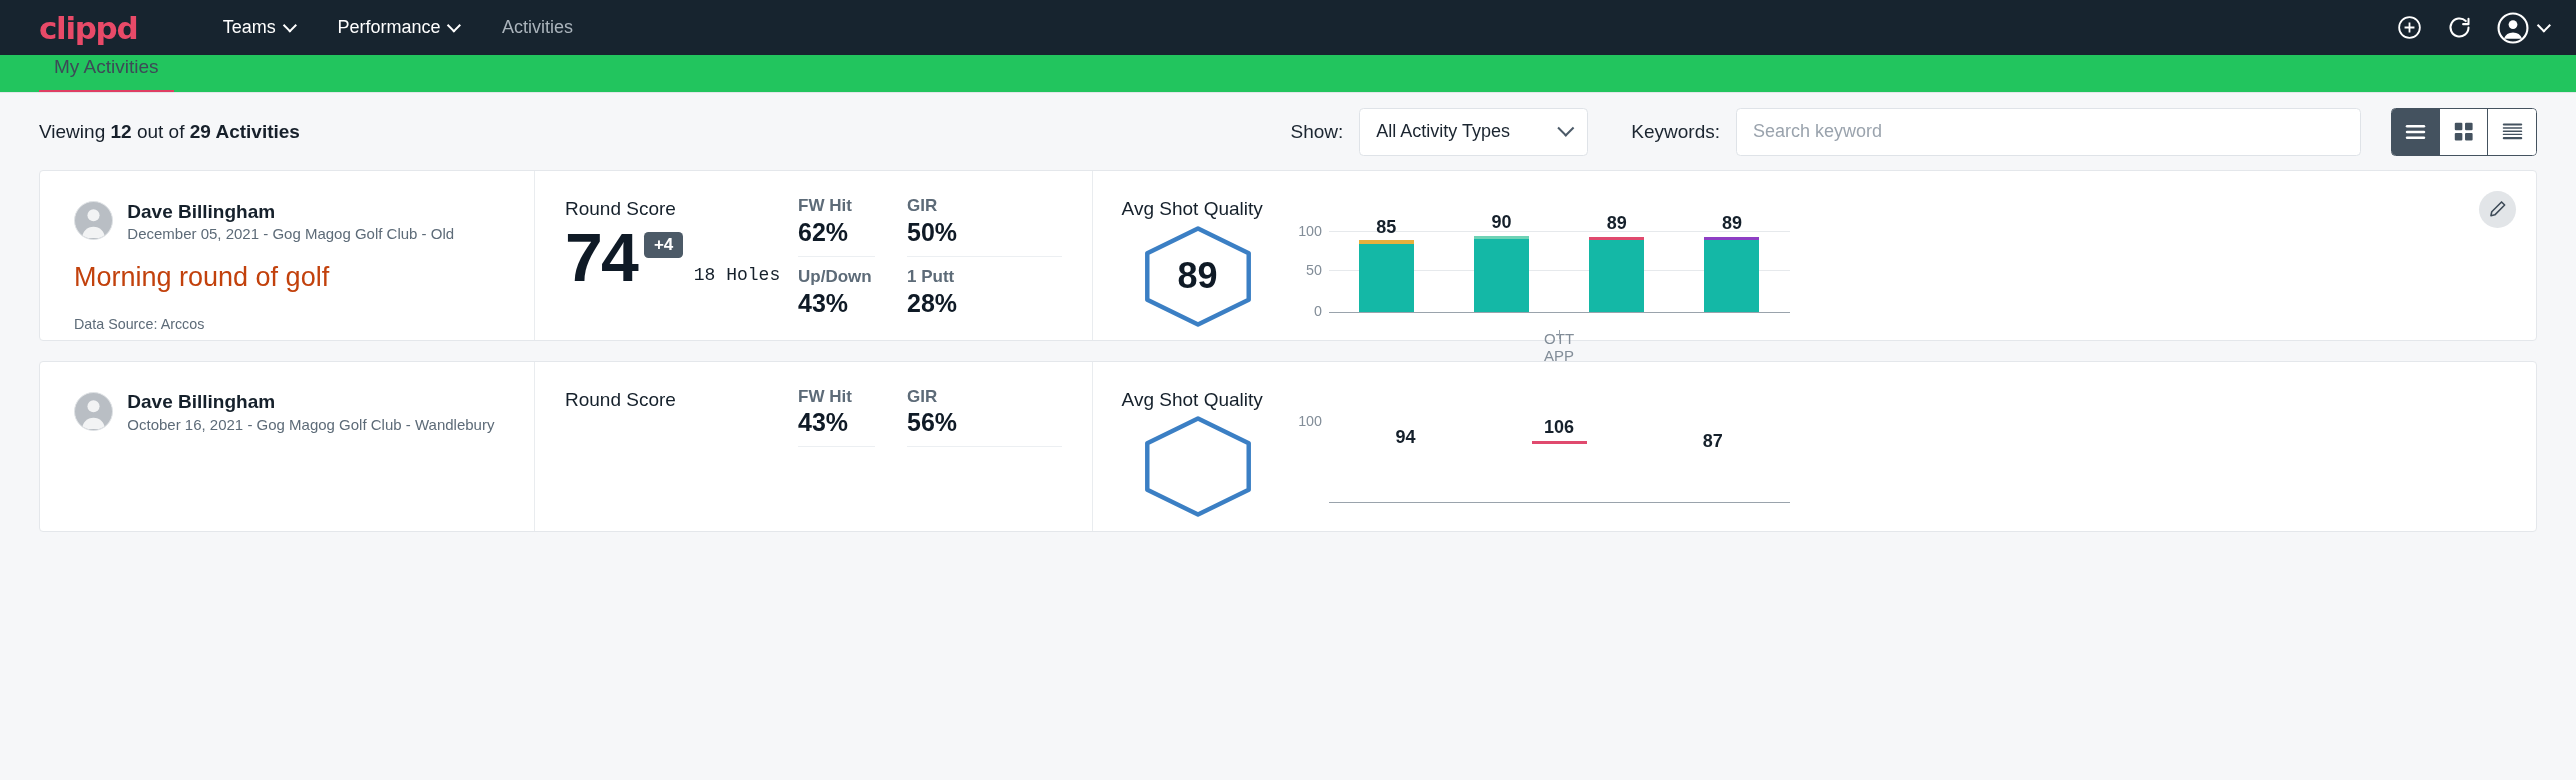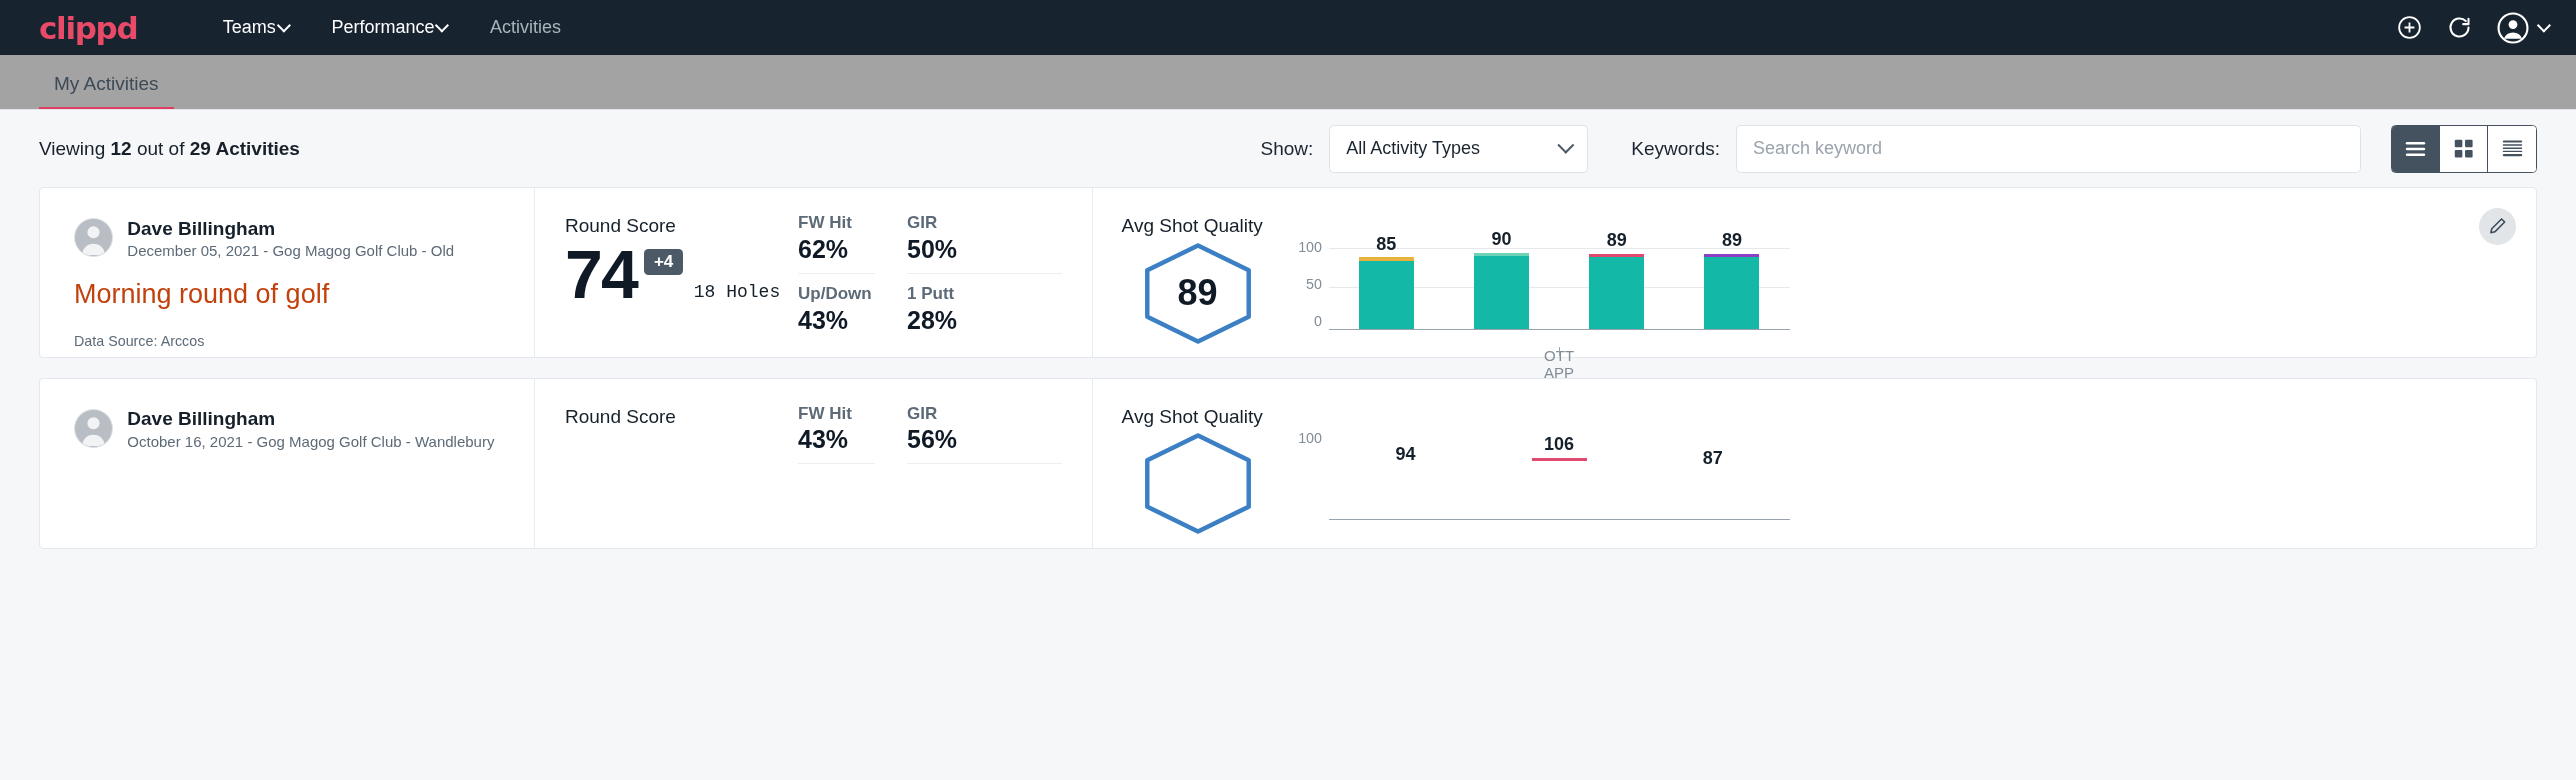--- a/index.html
+++ b/index.html
@@ -29,21 +29,21 @@
     margin-right: 64px;
     user-select: none;
   }
   .navitems { display: flex; align-items: center; gap: 0; }
   .navitem {
     color: #ffffff;
     font-size: 18px;
     padding: 0 21.4px;
     display: flex;
     align-items: center;
-    gap: 3px;
+    gap: 9px;
     height: 55px;
     cursor: pointer;
     white-space: nowrap;
   }
   .navitem.dim { color: #aab3bb; }
   .caret {
     display: inline-block;
     width: 9.8px; height: 9.8px;
     border-right: 2px solid currentColor;
     border-bottom: 2px solid currentColor;
@@ -53,22 +53,22 @@
     margin-left: auto;
     display: flex;
     align-items: center;
     gap: 23px;
   }
   .icon-btn { cursor: pointer; display: flex; align-items: center; }
   .avatar-wrap { display:flex; align-items:center; gap:9px; cursor:pointer; }
 
   
   .tabbar {
-    height: 55px;
-    background: #a3a3a3;
+    height: 38px;
+    background: #22c55e;
     border-bottom: 0.9px solid #e3e6ea;
     display: flex;
     align-items: flex-end;
     padding-left: 39px;
   }
   .tab {
     font-size: 19px;
     color: #425160;
     padding: 0 15px 12.5px 15px;
     border-bottom: 2.7px solid transparent;
@@ -81,21 +81,21 @@
     height: 77px;
     display: flex;
     align-items: center;
     padding: 0 39px;
     background: #f6f7f9;
   }
   .viewing { font-size: 19px; color: #17202b; }
   .viewing b { font-weight: 700; }
   .show-label { font-size: 19px; color:#1b2530; margin-left: auto; margin-right: 16px; }
   .select {
-    width: 259px; height: 48px;
+    width: 229px; height: 48px;
     background: #fff;
     border: 0.9px solid #dfe3e8;
     border-radius: 4.5px;
     display: flex; align-items: center;
     padding: 0 16px;
     font-size: 18px; color: #1b2530;
     cursor: pointer;
     position: relative;
   }
   .select .chev {
@@ -211,21 +211,21 @@
   }
   .quality-body { display:flex; align-items: flex-start; margin-top: 3.6px; }
   .hexwrap { width: 152px; flex:none; display:flex; align-items:center; justify-content:center; }
   .hex-num {
     position:absolute;
     font-size: 36px; font-weight:700; color:#0f1a26;
   }
   .chartwrap { position: relative; margin-left: 16px; flex:1; max-width: 500px; }
   .chart { position: relative; height: 89px; }
   .yaxis {
-    position:absolute; left:0; top:0; bottom:8px; width: 36px; text-align: center;
+    position:absolute; left:0; top:0; bottom:1px; width: 36px; text-align: center;
   }
   .ytick { position:absolute; right:3.6px; font-size:14.3px; color:#828d98; transform: translateY(-50%); }
   .plot {
     position:absolute; left: 39px; right: 0; top:0; bottom:0;
     border-bottom: 1.3px solid #9aa3ac;
   }
   .gridline { position:absolute; left:0; right:0; height:0.9px; background:#e6e9ec; }
   .bars { position:absolute; left:0; right:0; top:0; bottom:0; display:flex; }
   .barcell { flex:1; position:relative; display:flex; align-items:flex-end; justify-content:center; }
   .bar {

